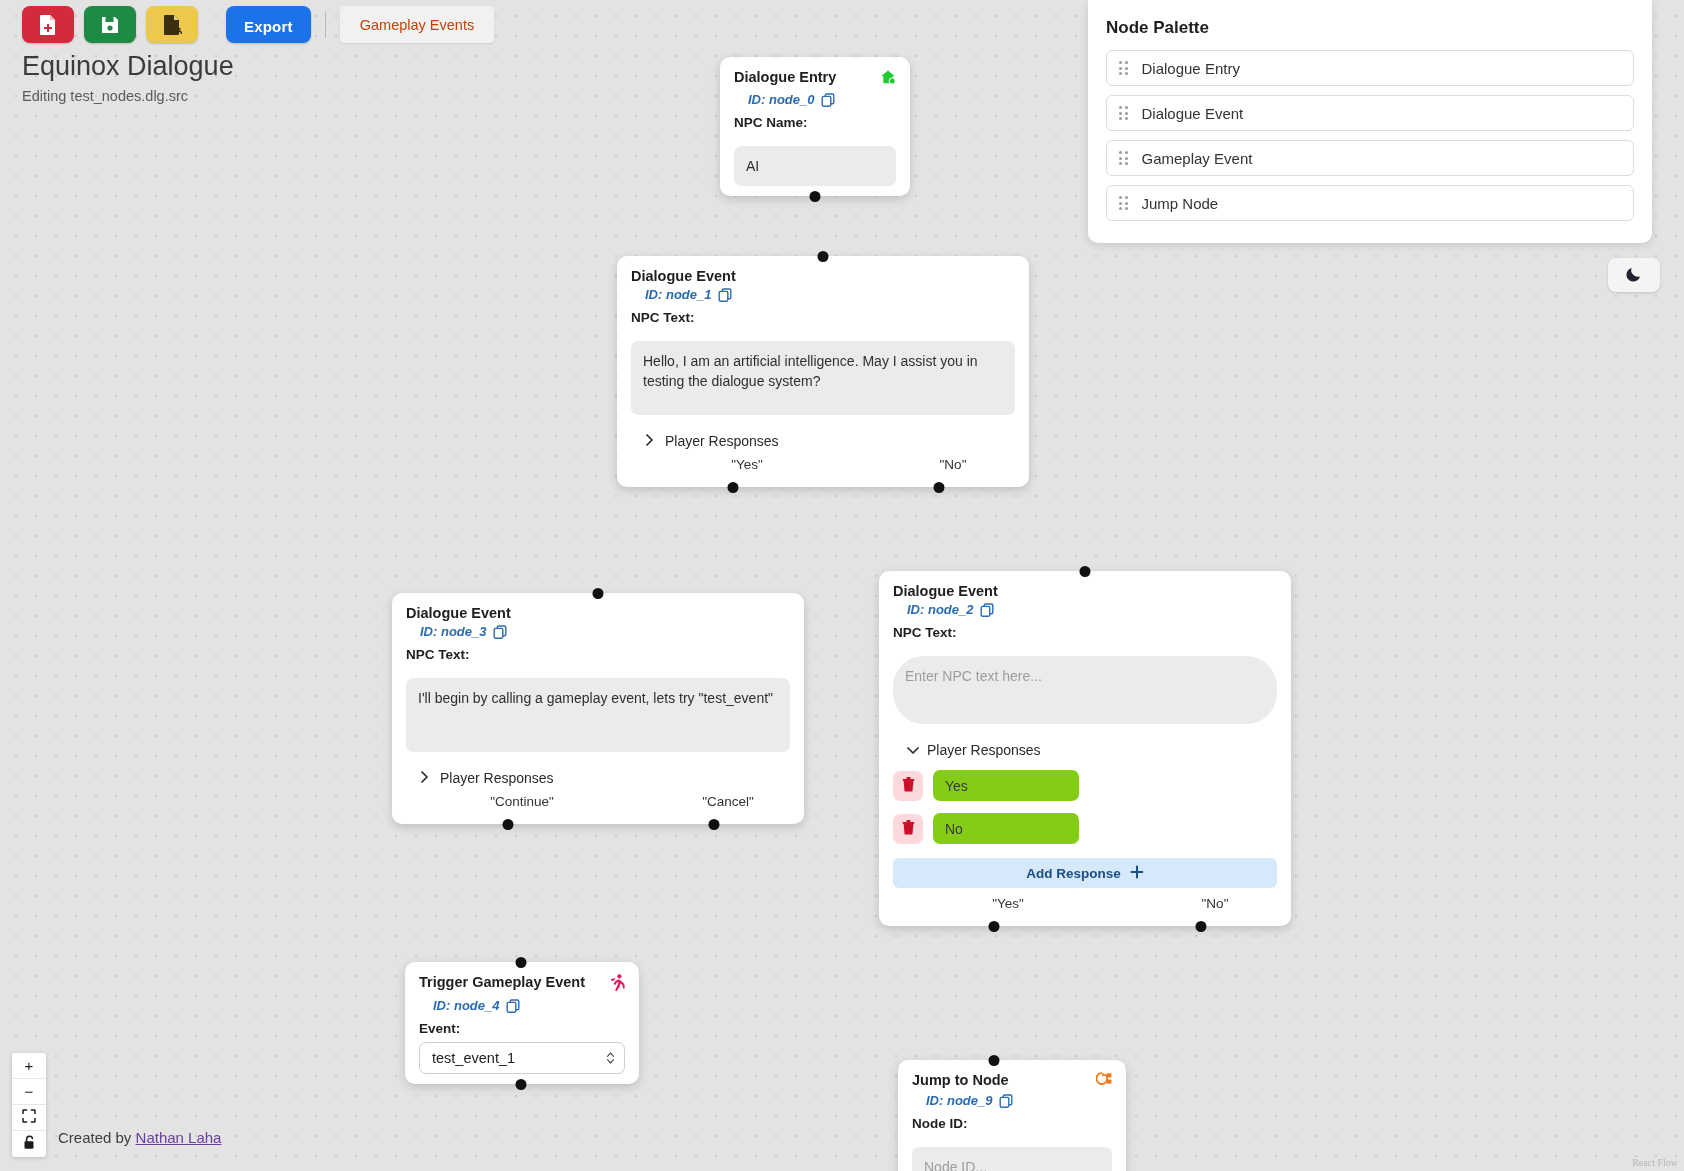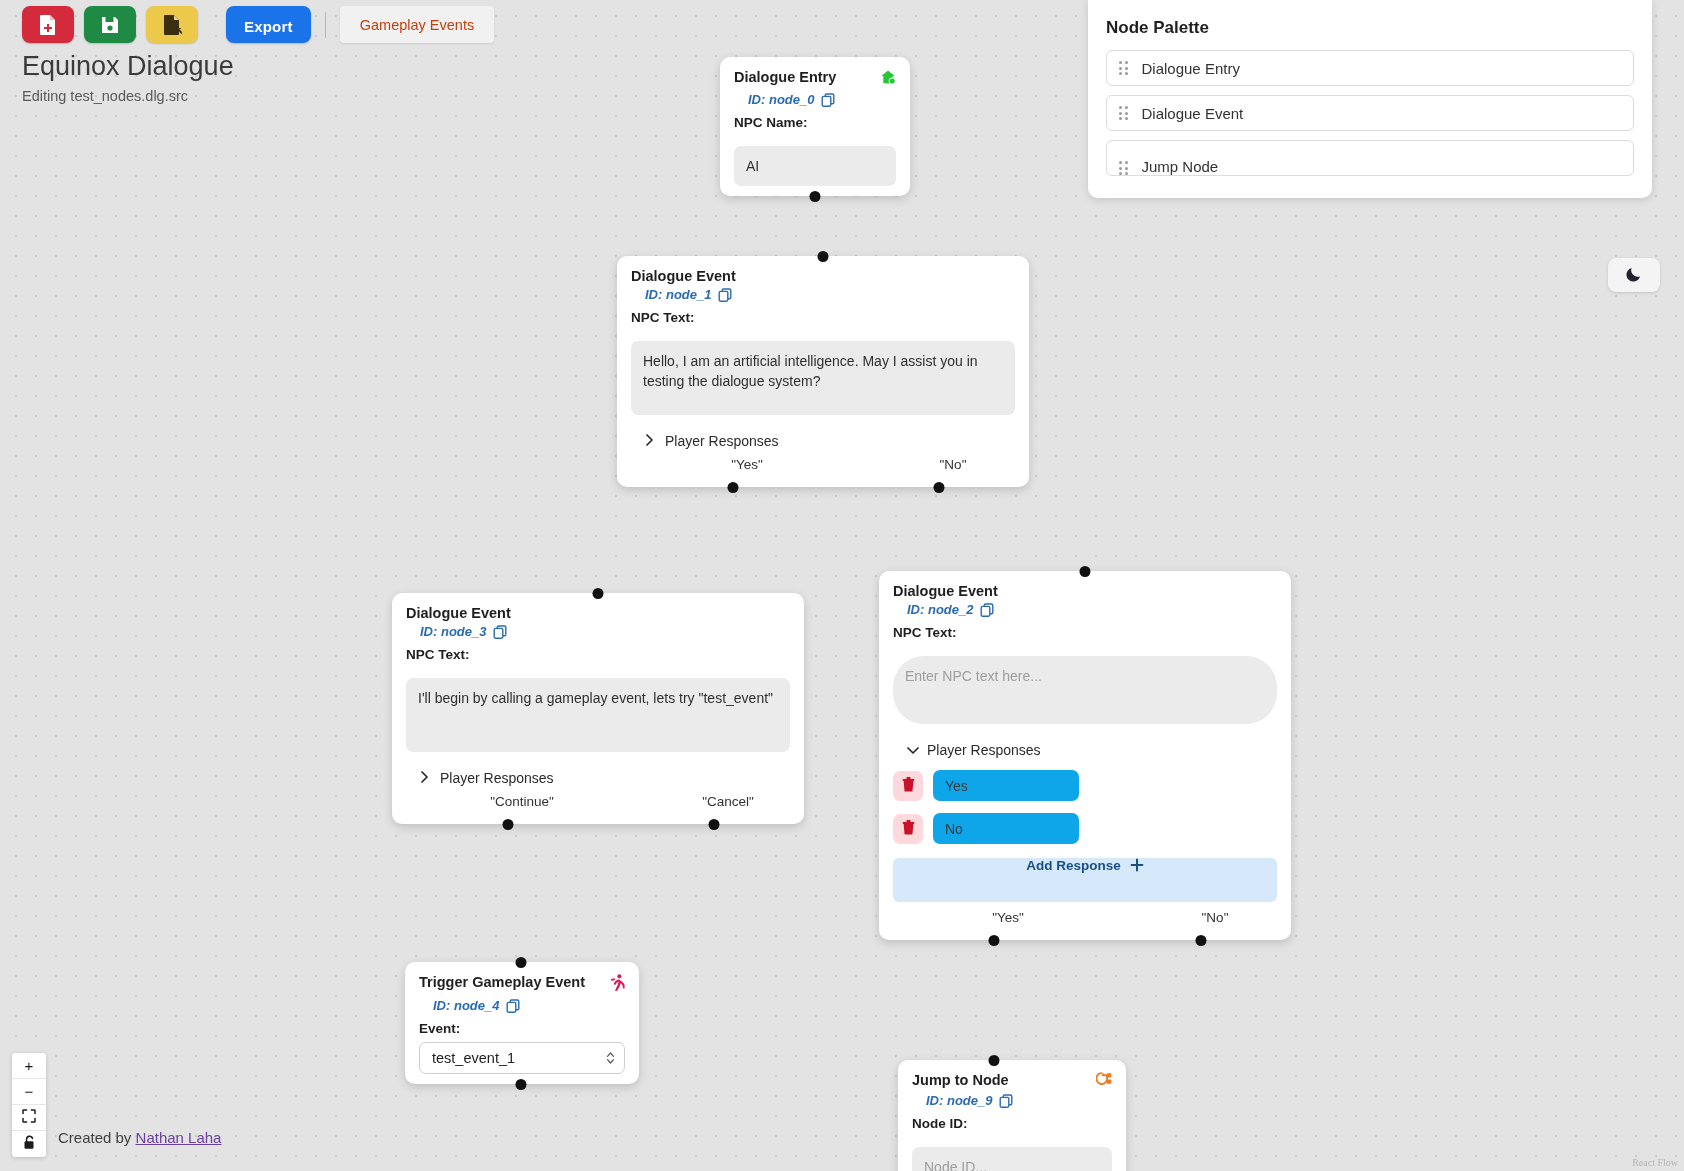--- a/index.html
+++ b/index.html
@@ -65,21 +65,21 @@
     box-shadow: 0 2px 8px rgba(0,0,0,.13);
     z-index: 35;
   }
   #palette h2 { font-size: 17px; font-weight: 700; color: #1f1f1f; margin-bottom: 12px; }
   .palette-item {
     display: flex; align-items: center; gap: 14px;
     height: 36px; padding: 0 12px; margin-bottom: 9px;
     background: #fff; border: 1px solid #dcdcdc; border-radius: 6px;
     cursor: grab; font-size: 15px; color: #333;
   }
-  .palette-item:last-child { margin-bottom: 0; align-items: flex-end; }
+  .palette-item:last-child { margin-bottom: 0; }
   .grip {
     display: grid; grid-template-columns: repeat(2, 3px);
     grid-template-rows: repeat(3, 3px); gap: 2.5px;
   }
   .grip i { width: 3px; height: 3px; background: #9a9a9a; border-radius: 50%; display: block; }
 
   
   #theme-toggle {
     position: absolute; left: 1608px; top: 258px;
     width: 52px; height: 34px; border-radius: 8px;
@@ -119,29 +119,29 @@
     display: flex; align-items: center; gap: 10px; margin-top: 14px;
     padding-left: 14px; font-size: 14px; color: #2a2a2a; cursor: pointer;
   }
   .chev { display: inline-block; width: 10px; }
   .resp-row { display: flex; align-items: center; gap: 10px; margin-top: 12px; }
   .del-btn {
     width: 30px; height: 30px; border-radius: 7px; background: #fdd9dd;
     border: none; cursor: pointer; display: flex; align-items: center; justify-content: center;
   }
   .resp-input {
-    background: #0ea5e9; border: none; border-radius: 7px; height: 31px;
+    background: #84cc16; border: none; border-radius: 7px; height: 31px;
     font-family: "Liberation Sans", sans-serif; font-size: 14px; color: #3a3a3a;
     padding: 0 12px; width: 146px;
   }
   .add-resp {
-    margin-top: 14px; width: 100%; height: 44px; border: none; cursor: pointer;
+    margin-top: 14px; width: 100%; height: 30px; border: none; cursor: pointer;
     background: #d6e9fb; color: #1a4f86; border-radius: 6px;
     font-family: "Liberation Sans", sans-serif; font-size: 13.5px; font-weight: 600;
-    display: flex; justify-content: center; gap: 9px;
+    display: flex; align-items: center; justify-content: center; gap: 9px;
   }
   .out-labels { position: relative; height: 20px; margin-top: 8px; }
   .out-label {
     position: absolute; font-size: 13.5px; color: #333; transform: translateX(-50%);
     white-space: nowrap;
   }
   .select-wrap { position: relative; margin-top: 6px; }
   .sel-input {
     background: #fff; border: 1px solid #cfcfcf; border-radius: 7px; height: 32px;
     font-family: "Liberation Sans", sans-serif; font-size: 14.5px; color: #222;
@@ -242,20 +242,31 @@
     <div class="palette-item">
       <span class="grip">
           <i></i>
           <i></i>
           <i></i>
           <i></i>
           <i></i>
           <i></i>
         </span>
       <span>Dialogue Event</span>
+    </div>
+    <div class="palette-item">
+      <span class="grip">
+          <i></i>
+          <i></i>
+          <i></i>
+          <i></i>
+          <i></i>
+          <i></i>
+        </span>
+      <span>Gameplay Event</span>
     </div>
     <div class="palette-item">
       <span class="grip">
           <i></i>
           <i></i>
           <i></i>
           <i></i>
           <i></i>
           <i></i>
         </span>

